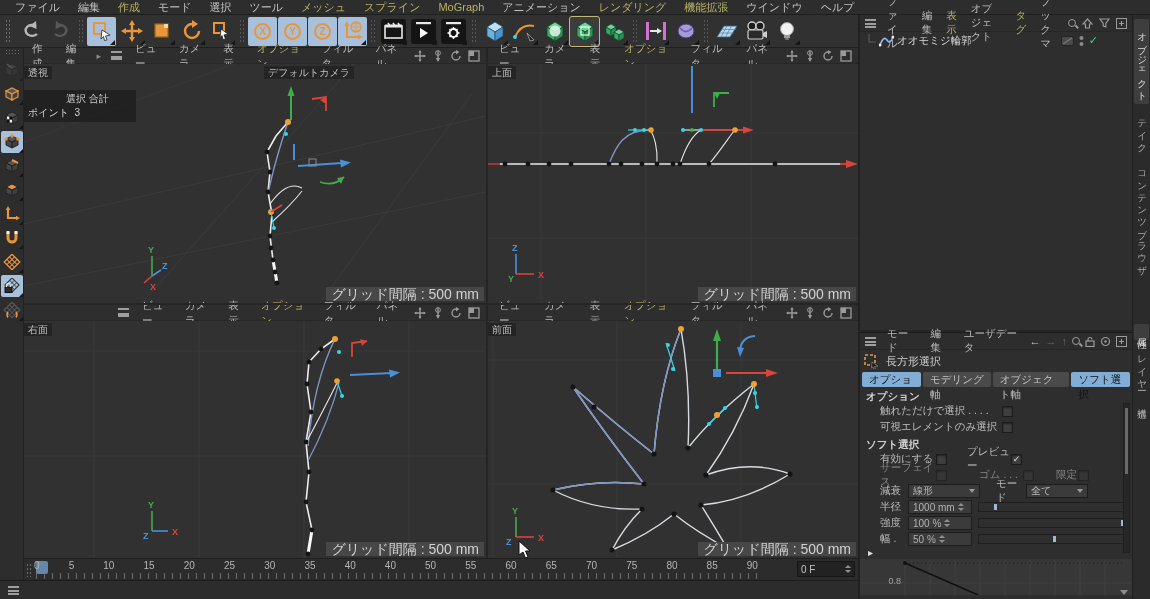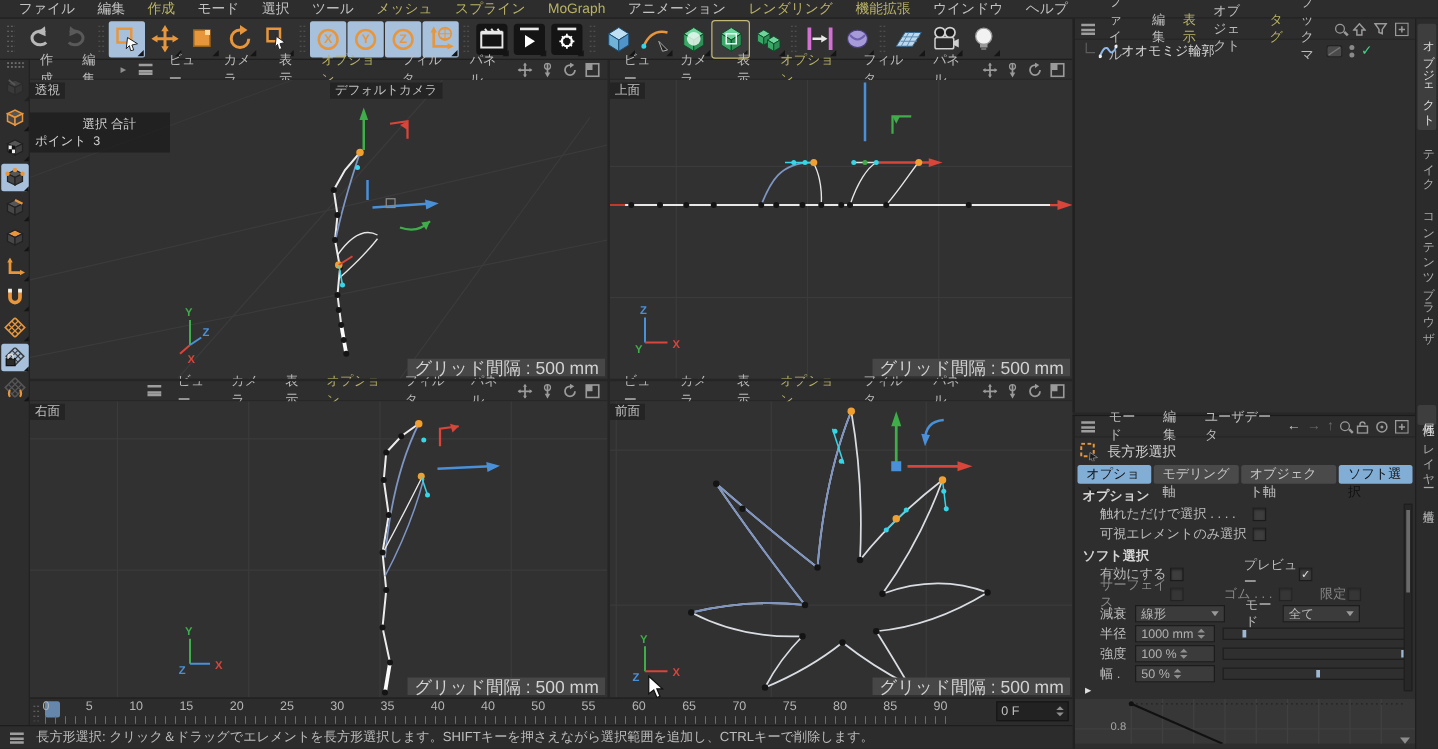--- a/index.html
+++ b/index.html
@@ -842,21 +842,21 @@
     <span class="cb"></span>
   </div>
   <div class="r">
     <span style="width:122px">可視エレメントのみ選択</span>
     <span class="cb"></span>
   </div>
   <div class="sect">ソフト選択</div>
   <div class="r">
     <span style="width:56px">有効にする</span>
     <span class="cb"></span>
-    <span style="margin-left:48px;width:44px">プレビュー</span>
+    <span style="margin-left:20px;width:44px">プレビュー</span>
     <span class="cb">✓</span>
   </div>
   <div class="r dim">
     <span style="width:56px">サーフェイス</span>
     <span class="cb" style="opacity:.55"></span>
     <span style="margin-left:32px;width:44px">ゴム . . .</span>
     <span class="cb" style="opacity:.55"></span>
     <span style="margin-left:22px;width:22px">限定</span>
     <span class="cb" style="opacity:.55"></span>
   </div>
@@ -975,18 +975,17 @@
     <span>0 F</span>
     <span class="sp">
         <i class="u"></i>
         <i class="d"></i>
       </span>
   </div>
 </div>
 
 <div id="statusbar">
   <span class="hamb"></span>
-  <span>長方形選択: クリック＆ドラッグでエレメントを長方形選択します。SHIFTキーを押さえながら選択範囲を追加し、CTRLキーで削除します。</span>
 </div>
 
 <svg id="cursor" width="14" height="20">
   <polygon points="1,1 1,15 5,12 7.5,18 10,17 7.5,11 12,11" fill="#fff" stroke="#111" stroke-width="1"></polygon>
 </svg>
 
 </body></html>

